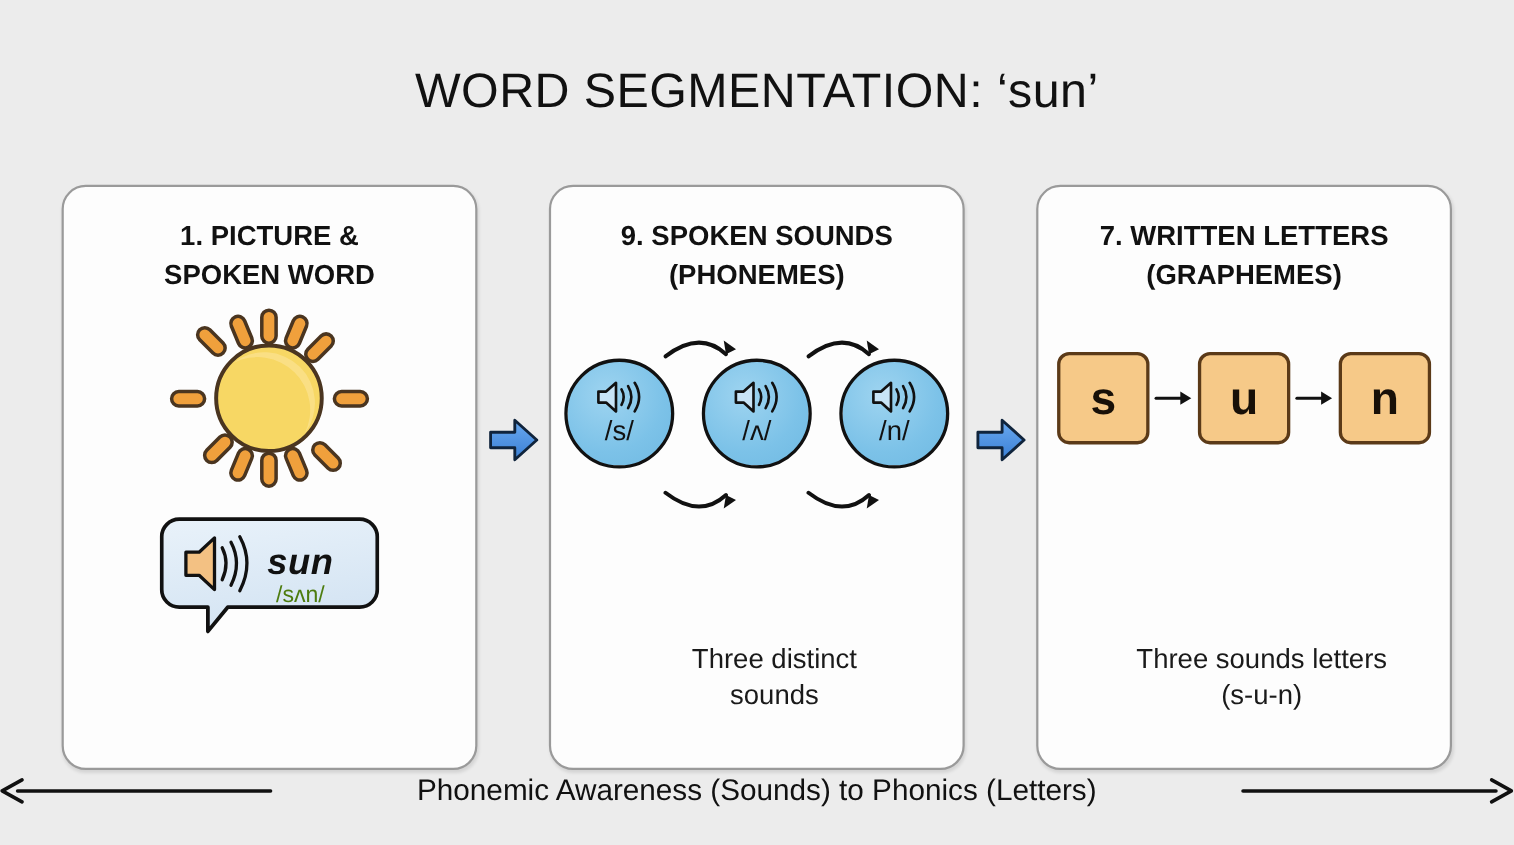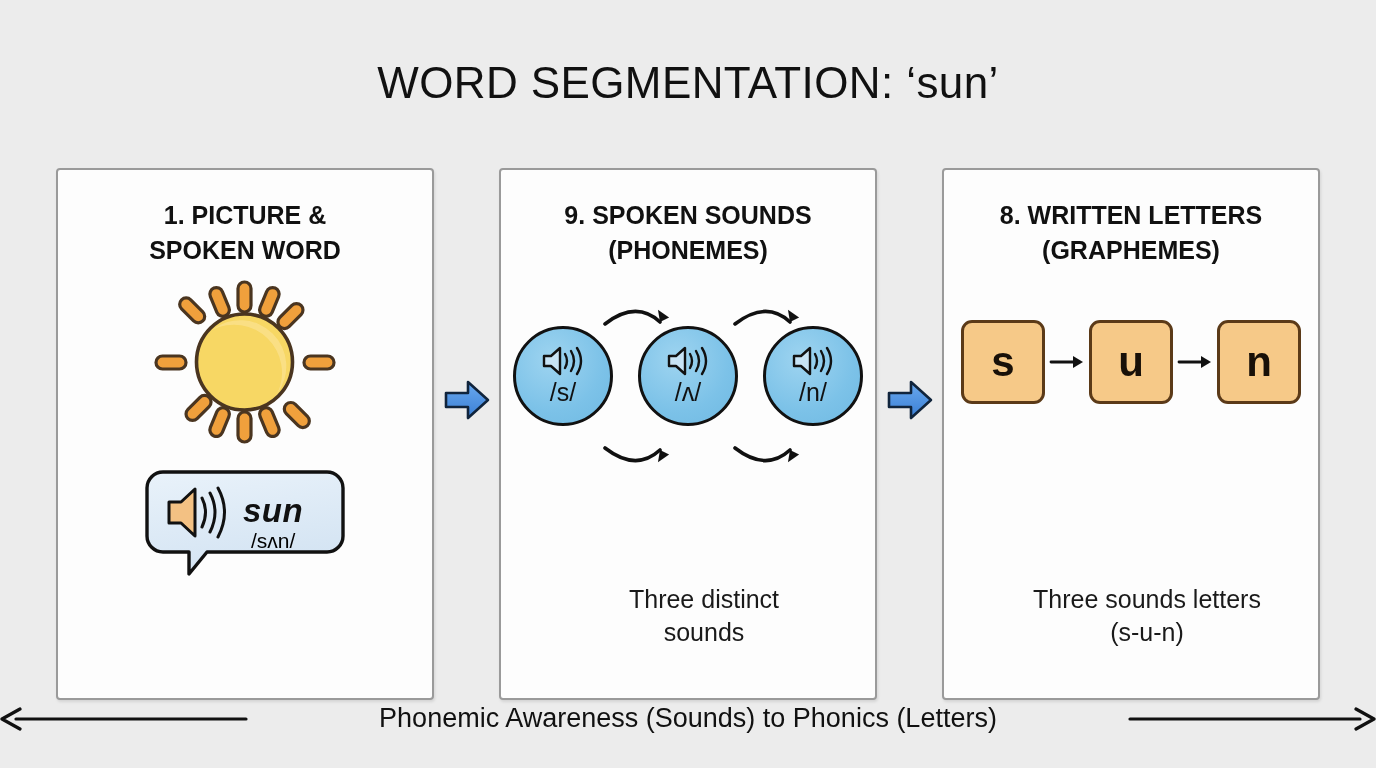--- a/index.html
+++ b/index.html
@@ -22,21 +22,21 @@
   
   .cards {
     position: absolute; top: 168px; left: 56px;
     width: 1264px; height: 464px;
     display: flex; align-items: stretch; justify-content: space-between;
   }
   .card {
     width: 378px; height: 532px;
     background: #fdfdfd;
     border: 2px solid #9a9a9a;
-    border-radius: 4px;
+    border-radius: 22px;
     position: relative;
     display: flex; flex-direction: column; align-items: center;
     box-shadow: 1px 2px 3px rgba(0,0,0,0.10);
   }
   .card-title {
     margin-top: 28px;
     font-size: 25px; font-weight: bold; color: #111;
     text-align: center; line-height: 1.38;
     white-space: pre-line;
   }
@@ -51,21 +51,21 @@
   .conn { width: 48px; display: flex; align-items: center; justify-content: center; }
 
   
   .sun-wrap { position: absolute; top: 108px; left: 50%; transform: translateX(-50%); }
   .bubble-wrap { position: absolute; top: 300px; left: 50%; transform: translateX(-50%); }
   .bubble-text {
     position: absolute; left: 98px; top: 22px;
     text-align: left;
   }
   .bubble-word { font-size: 33px; font-weight: bold; color: #111; letter-spacing: 0.5px; font-style: italic; }
-  .bubble-ipa { font-size: 21px; color: #000000; text-align: center; margin-top: -1px; }
+  .bubble-ipa { font-size: 21px; color: #4d7c0f; text-align: center; margin-top: -1px; }
 
   
   .phonemes {
     position: absolute; top: 128px; left: 50%; transform: translateX(-50%);
     width: 350px; height: 175px;
   }
   .circ {
     position: absolute; top: 28px;
     width: 100px; height: 100px; border-radius: 50%;
     background: radial-gradient(circle at 38% 32%, #9ed4f0 0%, #7cc2e8 60%, #6fb9e2 100%);
@@ -224,21 +224,21 @@
 sounds</div>
     </div>
 
     <div class="conn">
       <svg width="46" height="48" viewBox="0 0 46 48">
         <path d="M 2 17 H 24 V 6 L 44 24 L 24 42 V 31 H 2 Z" fill="url(#arrGrad)" stroke="#10243c" stroke-width="2.6" stroke-linejoin="round"></path>
       </svg>
     </div>
 
     <div class="card">
-      <div class="card-title">8. WRITTEN LETTERS
+      <div class="card-title">7. WRITTEN LETTERS
 (GRAPHEMES)</div>
 
       <div class="tiles">
         <div class="tile">s</div>
         <div class="tile-arrow">
           <svg width="36" height="18" viewBox="0 0 36 18">
             <line x1="2" y1="9" x2="26" y2="9" stroke="#111" stroke-width="2.8" stroke-linecap="round"></line>
             <path d="M 24 3 L 34 9 L 24 15 Z" fill="#111"></path>
           </svg>
         </div>

